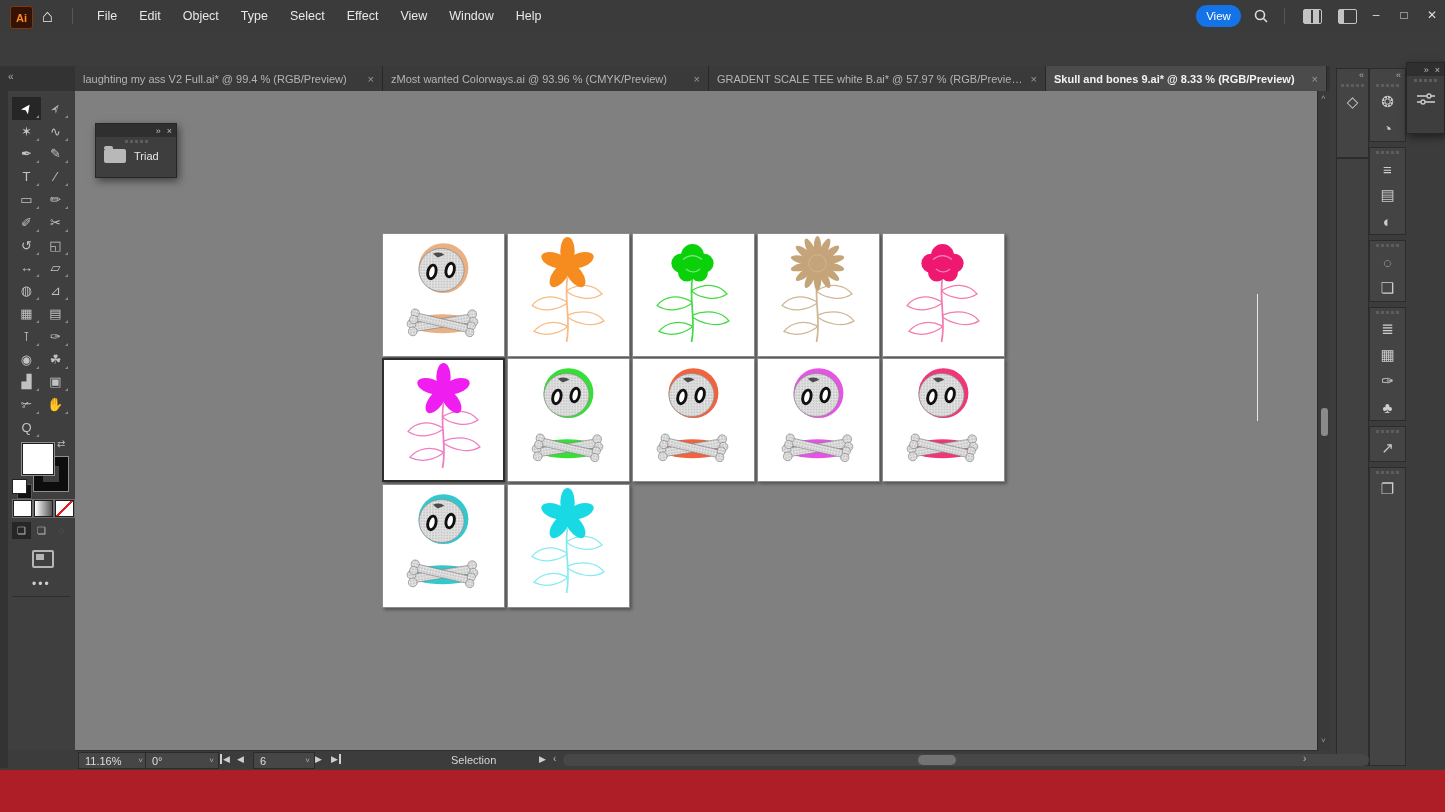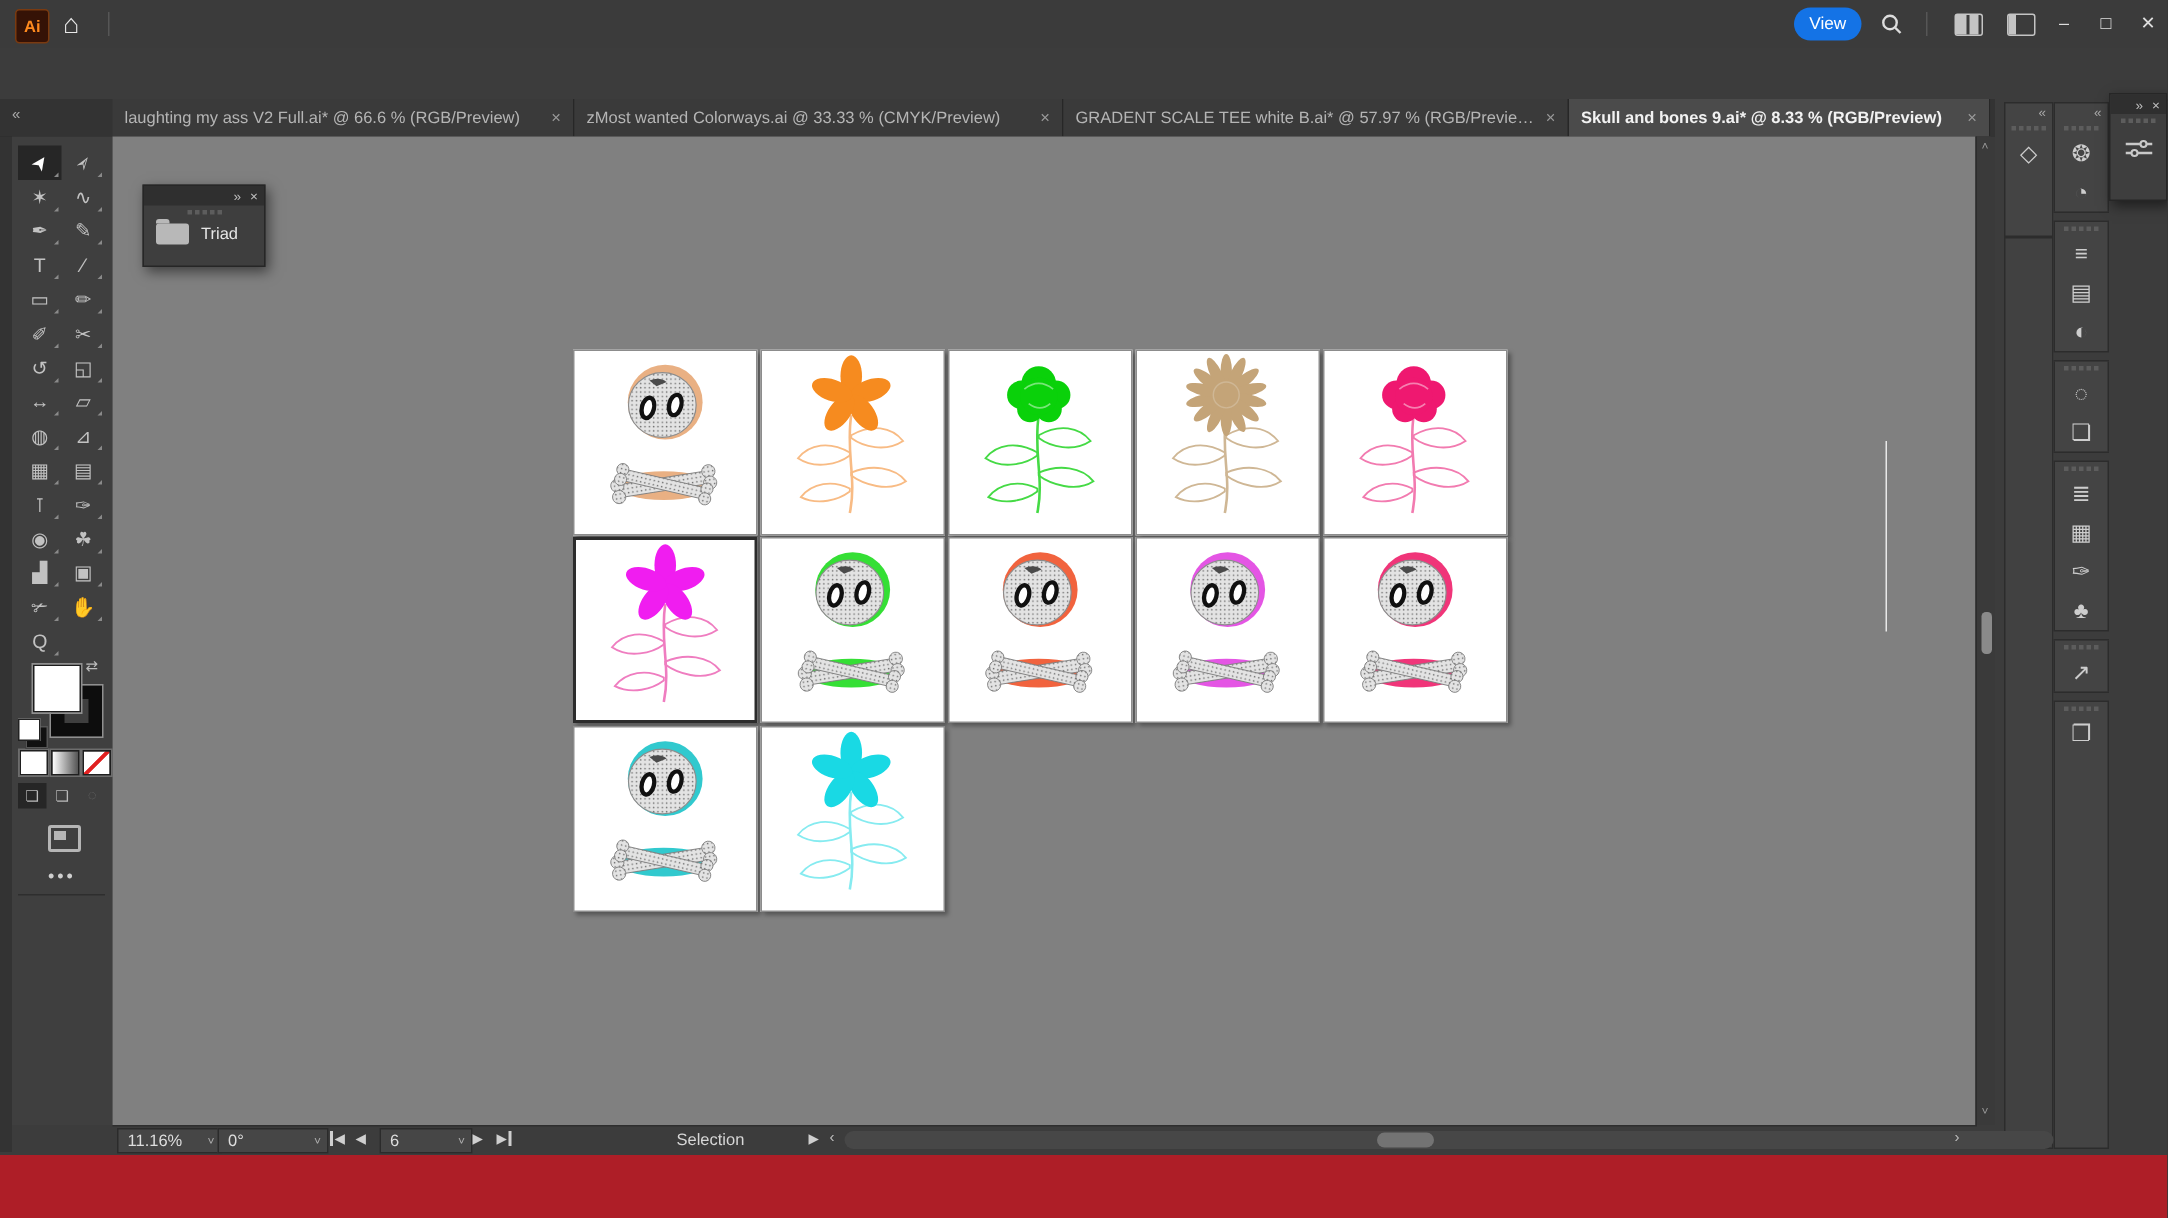--- a/index.html
+++ b/index.html
@@ -107,20 +107,31 @@
 </style>
 </head>
 <body>
 
 <div id="root">
 
   <div id="titlebar" class="abs">
     <div class="abs ai-logo">Ai</div>
     <div class="abs home-ic">⌂</div>
     <div class="abs tdiv" style="left:72px;top:8px;height:16px"></div>
+    <div id="menus" class="abs">
+        <div class="menu-item">File</div>
+        <div class="menu-item">Edit</div>
+        <div class="menu-item">Object</div>
+        <div class="menu-item">Type</div>
+        <div class="menu-item">Select</div>
+        <div class="menu-item">Effect</div>
+        <div class="menu-item">View</div>
+        <div class="menu-item">Window</div>
+        <div class="menu-item">Help</div>
+      </div>
     <div class="abs share-btn">View</div>
     <svg class="abs" style="left:1253px;top:8px" width="16" height="16" viewBox="0 0 16 16">
       <circle cx="7" cy="7" r="4.5" fill="none" stroke="#dcdcdc" stroke-width="1.6"></circle>
       <line x1="10.5" y1="10.5" x2="14" y2="14" stroke="#dcdcdc" stroke-width="1.6"></line>
     </svg>
     <div class="abs tdiv" style="left:1284px;top:8px;height:16px"></div>
     <div class="abs pane-ic" style="left:1303px">
         <i></i>
         <i style="left:9px;width:6px"></i>
       </div>
@@ -182,25 +193,25 @@
       <span style="font-size:8px;color:#b5b5b5">˅</span>
     </div>
     <div class="abs bars3" style="left:1416px"></div>
   </div>
 
   <div id="tabbar" class="abs">
     <div id="tabspacer">
       <span class="abs collapse-gl" style="left:8px;top:5px">«</span>
     </div>
   <div class="doc-tab" style="width: 291px;">
-        <span style="overflow: hidden; text-overflow: ellipsis;">laughting my ass V2 Full.ai* @ 66.6 % (RGB/Preview)</span>
+        <span style="overflow: hidden; text-overflow: ellipsis;">laughting my ass V2 Full.ai* @ 99.4 % (RGB/Preview)</span>
         <span class="tclose">×</span>
       </div>
       <div class="doc-tab" style="width: 309px;">
-        <span style="overflow: hidden; text-overflow: ellipsis;">zMost wanted Colorways.ai @ 33.33 % (CMYK/Preview)</span>
+        <span style="overflow: hidden; text-overflow: ellipsis;">zMost wanted Colorways.ai @ 93.96 % (CMYK/Preview)</span>
         <span class="tclose">×</span>
       </div>
       <div class="doc-tab" style="width: 320px;">
         <span style="overflow: hidden; text-overflow: ellipsis;">GRADENT SCALE TEE white B.ai* @ 57.97 % (RGB/Preview)</span>
         <span class="tclose">×</span>
       </div>
       <div class="doc-tab active" style="width: 264px;">
         <span style="overflow: hidden; text-overflow: ellipsis;">Skull and bones 9.ai* @ 8.33 % (RGB/Preview)</span>
         <span class="tclose">×</span>
       </div>

